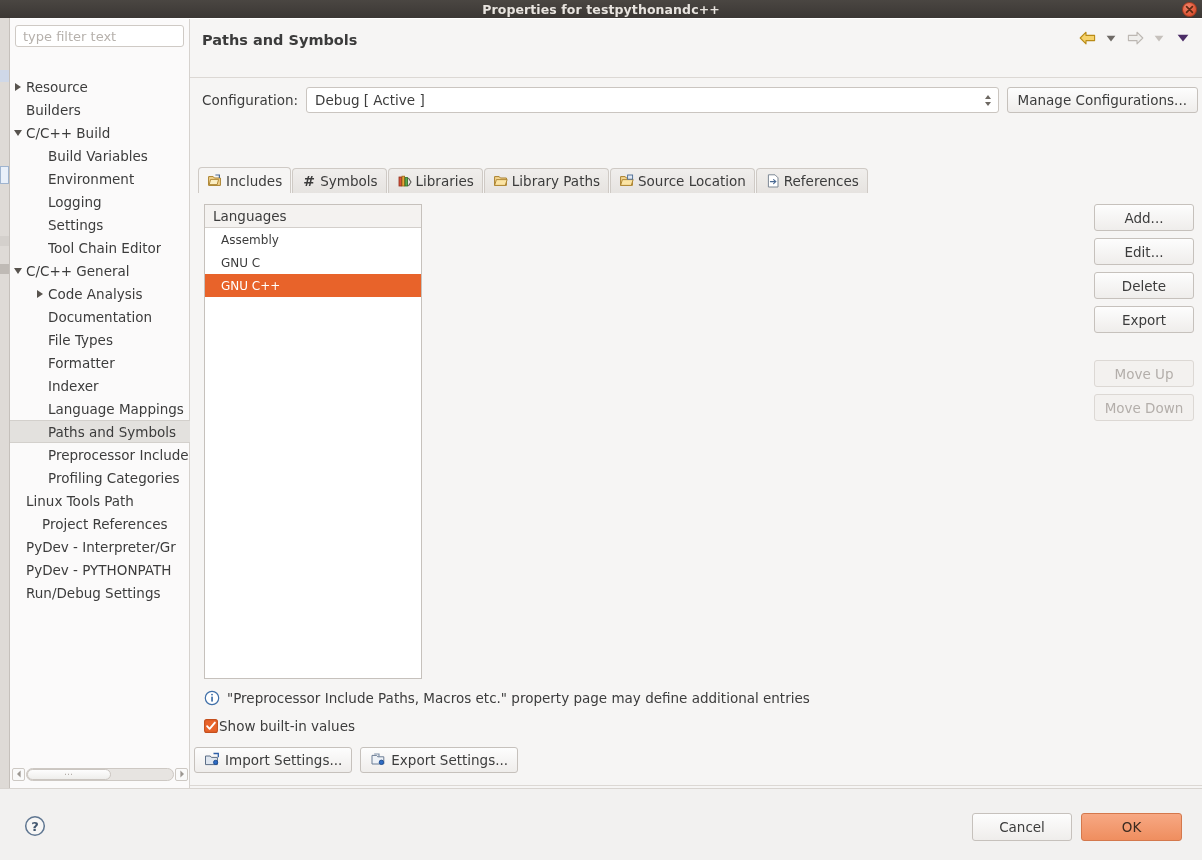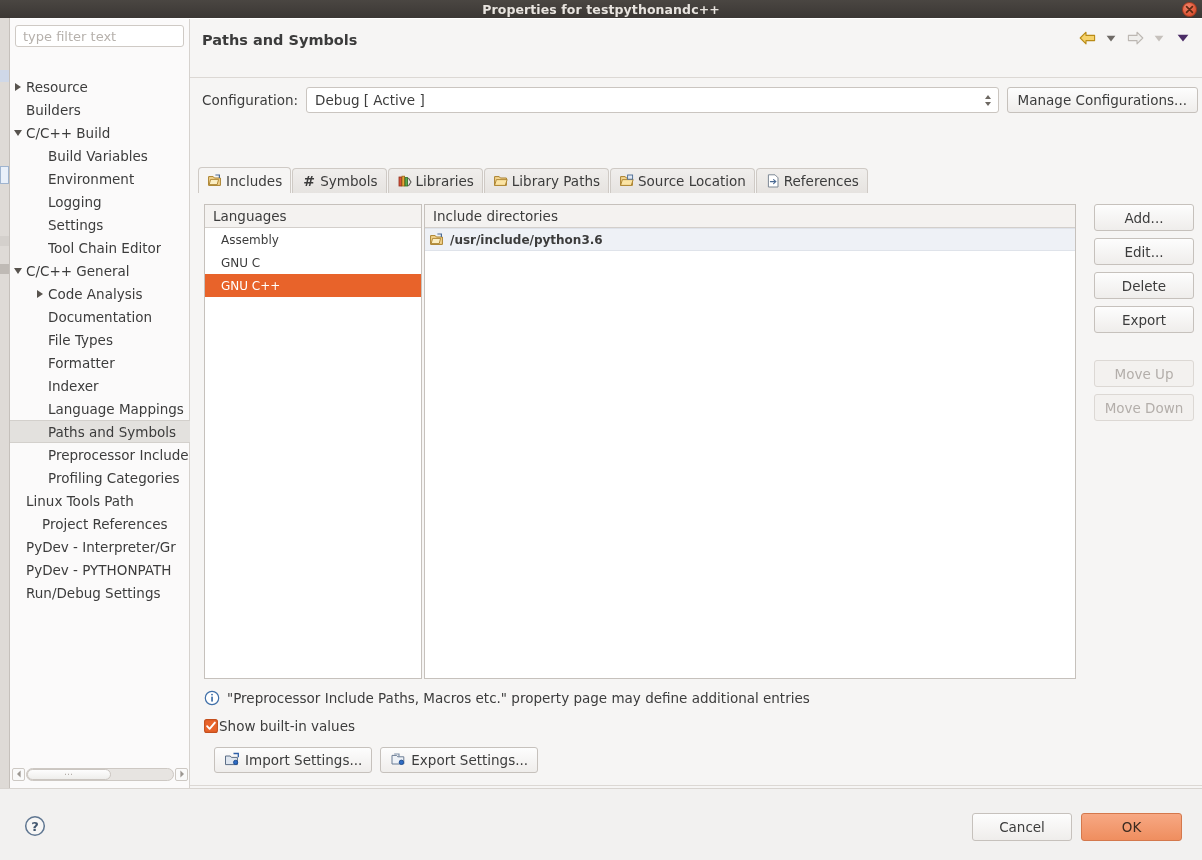--- a/index.html
+++ b/index.html
@@ -281,21 +281,21 @@
     position: absolute; left: 14px; top: 699px;
     display: flex; align-items: center; gap: 1px;
     font-size: 13.5px; cursor: pointer;
   }
   .chk {
     width: 14px; height: 14px; flex: 0 0 14px;
     border-radius: 2px;
   }
 
   .settings-btns {
-    position: absolute; left: 24px; top: 728px;
+    position: absolute; left: 4px; top: 728px;
     display: flex; gap: 8px;
   }
   .settings-btns .btn { gap: 5px; padding: 0 9px; height: 26px; }
   .settings-btns .bico { width: 16px; height: 16px; flex: 0 0 16px; display: inline-flex; align-items: center; justify-content: center; }
 
   .content-hr {
     position: absolute; left: 0; right: 0; top: 766px; height: 1px; background: #dcd8d4;
   }
   .bottom-right-btns {
     position: absolute; right: 8px; top: 773px;
@@ -597,35 +597,20 @@
               </div>
               <div class="listrow">
                 <span>GNU C</span>
               </div>
               <div class="listrow selected-orange">
                 <span>GNU C++</span>
               </div>
             </div>
         </div>
 
-        <div class="listbox includes">
-          <div class="list-header">Include directories</div>
-          <div id="inc-rows">
-              <div class="listrow entry">
-                <span class="fico">
-                  <svg width="16" height="16" viewBox="0 0 16 16">
-                    <path d="M1.6 3.6 L6.2 3.6 L7.4 5 L13.4 5 L13.4 12.4 L1.6 12.4 Z" fill="#f4d590" stroke="#a9802c" stroke-width="1"></path>
-                    <path d="M3.6 6.4 L11.6 6.4 L10.2 11.6 L2.2 11.6 Z" fill="#fbeec3" stroke="#a9802c" stroke-width="0.9"></path>
-                    <path d="M8.4 2 L12.4 2 L12.4 5" fill="none" stroke="#4a6a93" stroke-width="1.2"></path>
-                  </svg>
-                </span>
-                <span>/usr/include/python3.6</span>
-              </div>
-            </div>
-        </div>
 
         <div class="sidebtns" id="sidebtns">
             <button class="btn">Add...</button>
             <button class="btn">Edit...</button>
             <button class="btn">Delete</button>
             <button class="btn">Export</button>
             <div class="gap"></div>
             <button class="btn disabled" disabled="">Move Up</button>
             <button class="btn disabled" disabled="">Move Down</button>
           </div>

